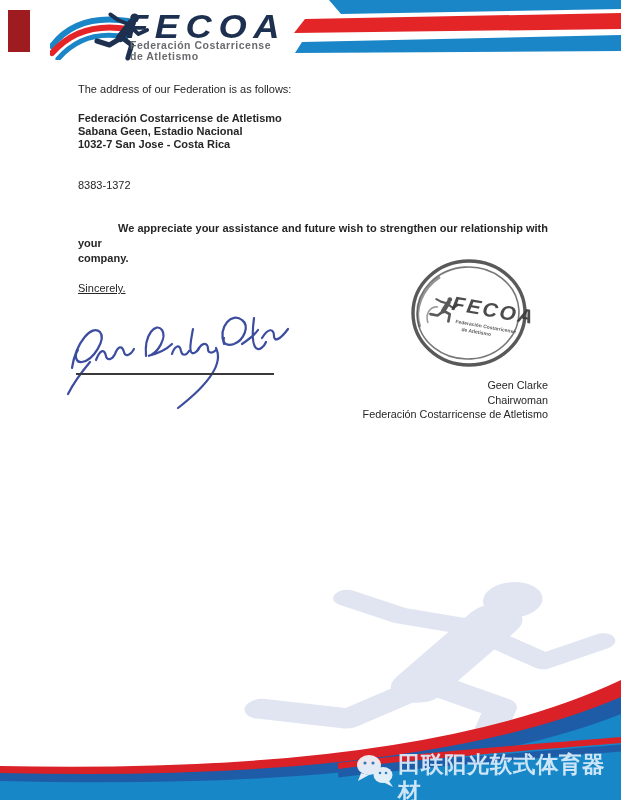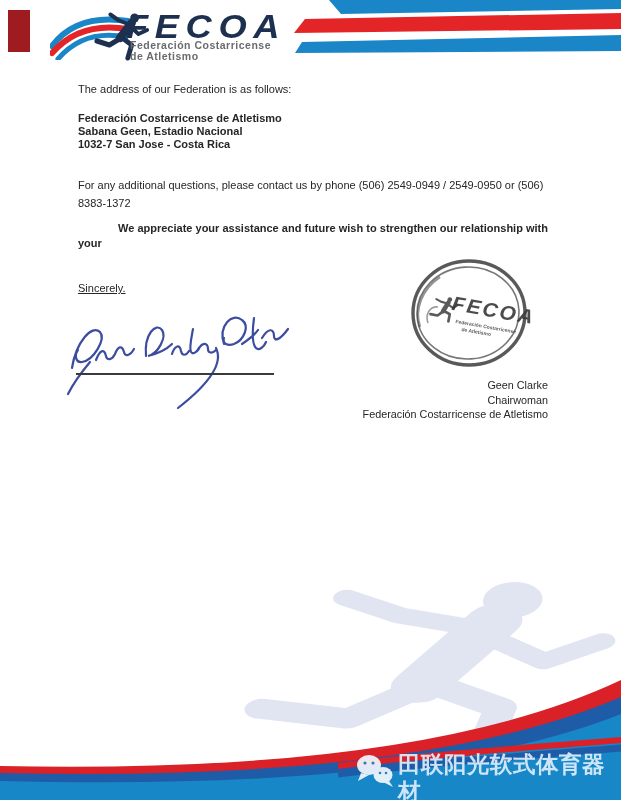--- a/index.html
+++ b/index.html
@@ -93,26 +93,26 @@
 
   <div class="abs bodytext p-intro">The address of our Federation is as follows:</div>
 
   <div class="abs bodytext addr">
     <div>Federación Costarricense de Atletismo</div>
     <div>Sabana Geen, Estadio Nacional</div>
     <div>1032-7 San Jose - Costa Rica</div>
   </div>
 
   <div class="abs bodytext p-phone">
-    <div>For any additional questions, please contact us by phone (506) 2549-0949 / 2549-0950 or (506)</div>
     <div>8383-1372</div>
   </div>
 
   <div class="abs bodytext p-appr">
     <div class="just">We appreciate your assistance and future wish to strengthen our relationship with your</div>
+    <div>company.</div>
   </div>
 
   <div class="abs bodytext p-close">Sincerely.</div>
 
   <svg class="abs sig-svg" viewBox="0 0 230 118">
     <g fill="none" stroke="var(--ink-blue)" stroke-width="2.2" stroke-linecap="round">
       <path d="M2,96 C8,84 14,76 24,64"></path>
       <path d="M6,70 C10,44 26,26 34,34 C40,41 28,62 16,64 C10,65 8,58 12,52"></path>
       <path d="M30,62 c4,-10 8,-12 10,-4 c1,5 6,4 9,-2 c3,-8 7,-9 9,-2 c1,5 6,4 10,-3"></path>
       <path d="M80,58 c-2,-22 10,-34 16,-26 c5,7 -4,24 -14,26 c8,-2 18,-6 24,-12"></path>

